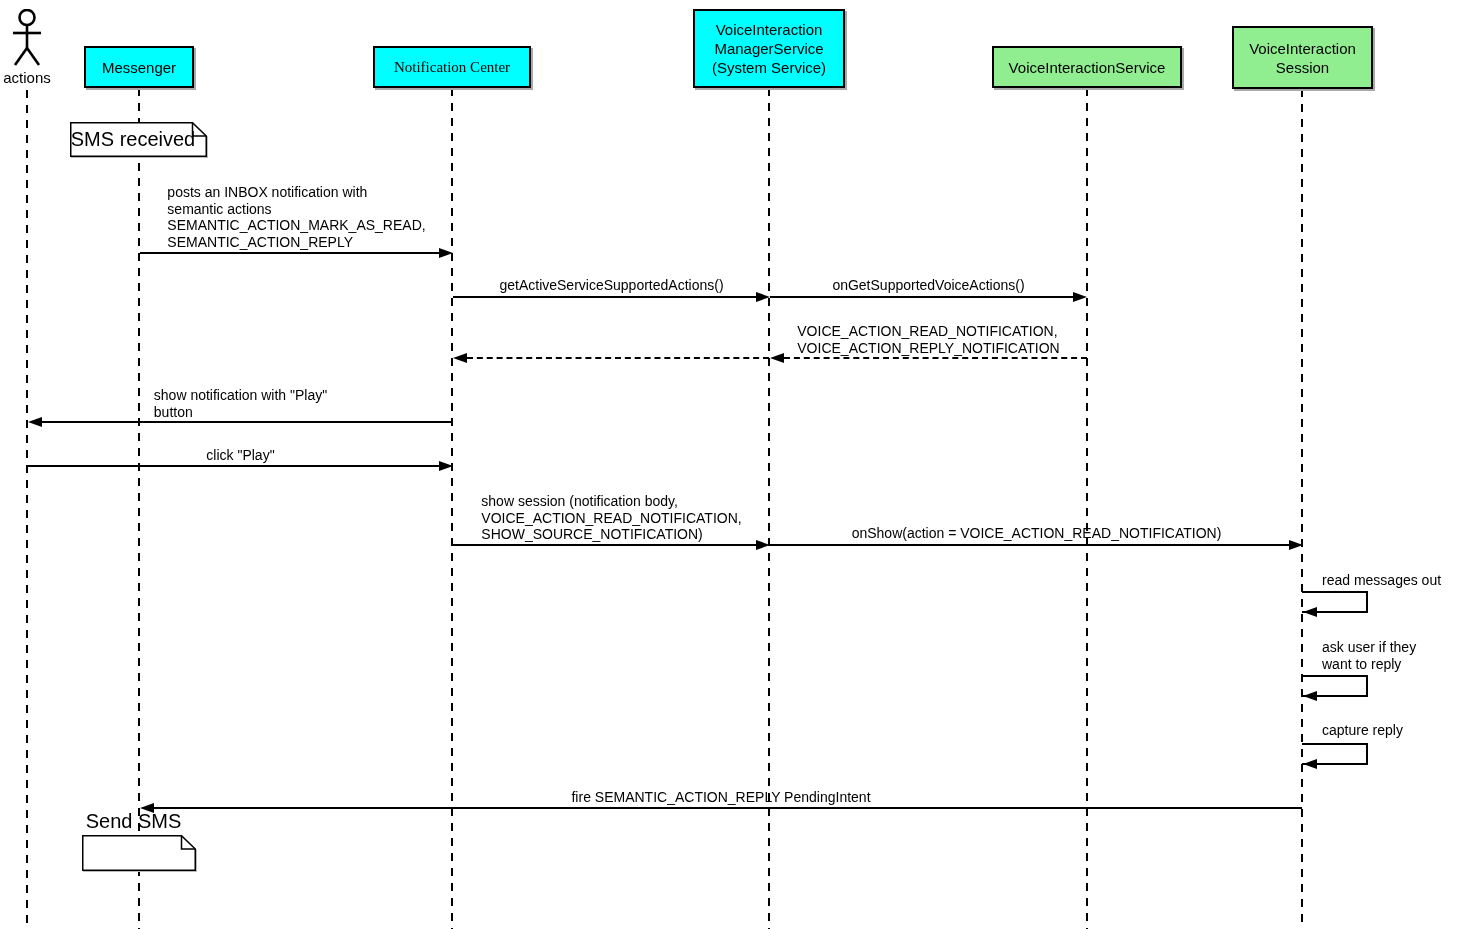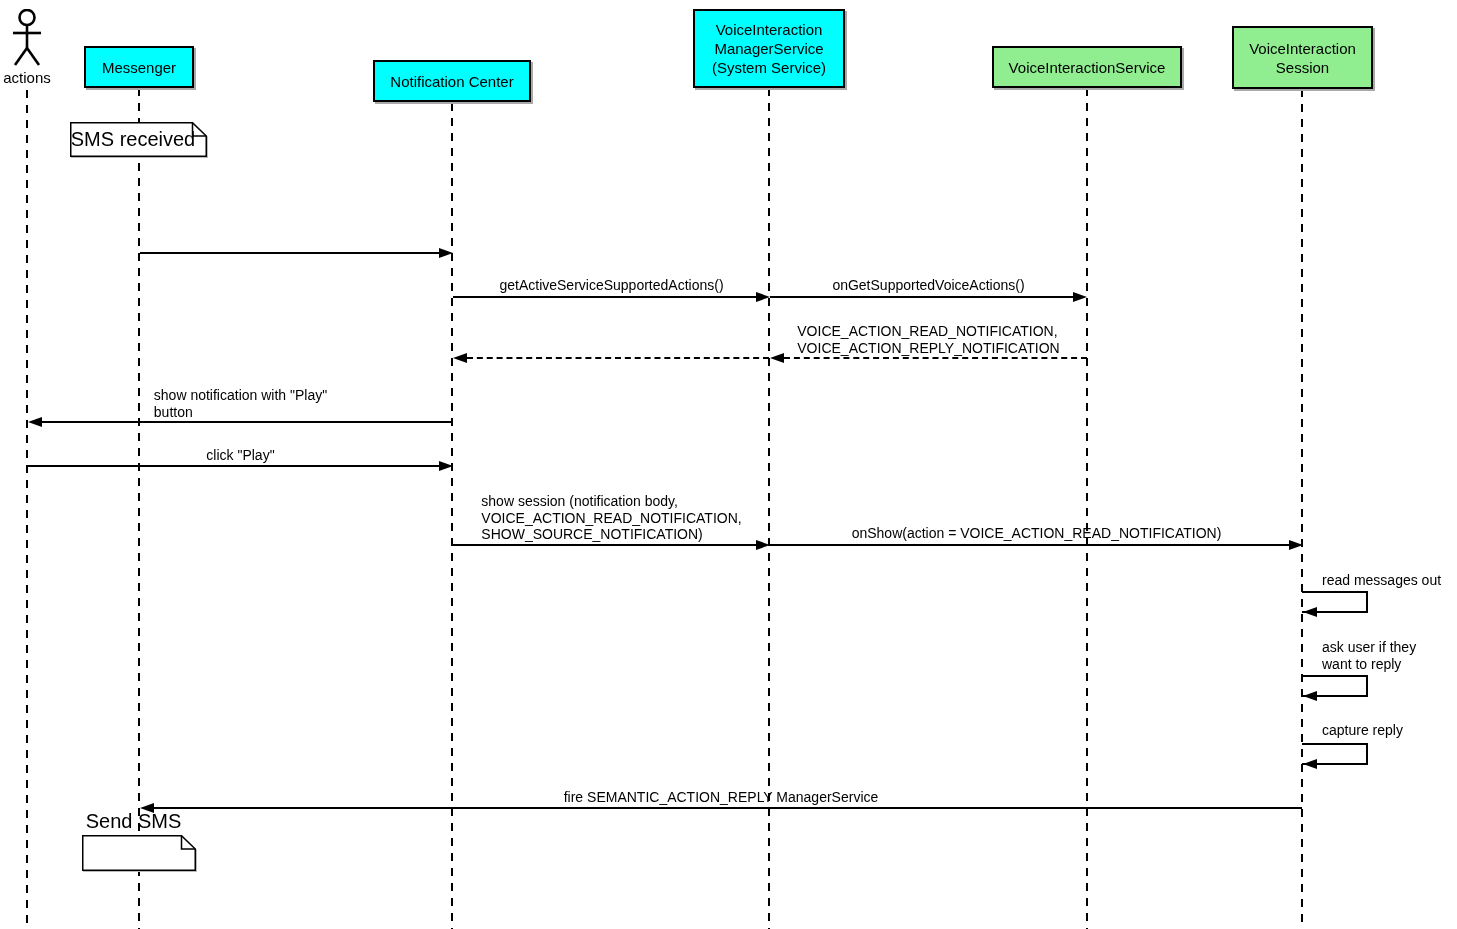--- a/index.html
+++ b/index.html
@@ -46,21 +46,21 @@
     <line x1="22" y1="16" x2="22" y2="39" stroke="#000" stroke-width="2.6"></line>
     <line x1="8" y1="24" x2="36" y2="24" stroke="#000" stroke-width="2.6"></line>
     <line x1="22" y1="39" x2="10" y2="56" stroke="#000" stroke-width="2.6"></line>
     <line x1="22" y1="39" x2="34" y2="56" stroke="#000" stroke-width="2.6"></line>
   </svg>
   <div class="actor-label" style="left:0px;top:69px;width:54px;">actions</div>
 
   <div class="participant p-cyan" style="left:84px;top:46px;width:110px;height:42px;">
     <span>Messenger</span>
   </div>
-  <div class="participant p-cyan" style="left:373px;top:60px;width:158px;height:42px;">
+  <div class="participant p-cyan" style="left:373px;top:46px;width:158px;height:42px;font-family:Liberation Serif, serif;">
     <span>Notification Center</span>
   </div>
   <div class="participant p-cyan" style="left:693px;top:9px;width:152px;height:79px;">
     <span>VoiceInteraction
 ManagerService
 (System Service)</span>
   </div>
   <div class="participant p-green" style="left:992px;top:46px;width:190px;height:42px;">
     <span>VoiceInteractionService</span>
   </div>
@@ -68,20 +68,24 @@
     <span>VoiceInteraction
 Session</span>
   </div>
 
   <svg class="note" style="left:70px;top:122px;filter:drop-shadow(1.5px 1.5px 0 #bbb);" width="137" height="35" viewBox="0 0 137 35">
     <path d="M0.75,0.75 L122.5,0.75 L136.25,14 L136.25,34.25 L0.75,34.25 Z" fill="#fff" stroke="#000" stroke-width="1.5"></path>
     <path d="M122.5,0.75 L122.5,14 L136.25,14" fill="none" stroke="#000" stroke-width="1.5"></path>
   </svg>
   <div class="note-text" style="left:70px;top:122px;width:126px;height:35px;">SMS received</div>
 
+  <div class="mlabel ctr" style="left:140px;top:184px;width:313px;"><span class="blk">posts an INBOX notification with
+semantic actions
+SEMANTIC_ACTION_MARK_AS_READ,
+SEMANTIC_ACTION_REPLY</span></div>
   <div class="mline" style="left:140px;top:252px;width:300px;"></div>
   <div class="ah-r" style="left:439px;top:248px;"></div>
 
   <div class="mlabel ctr" style="left:453px;top:277px;width:317px;">getActiveServiceSupportedActions()</div>
   <div class="mline" style="left:453px;top:296px;width:304px;"></div>
   <div class="ah-r" style="left:756px;top:292px;"></div>
 
   <div class="mlabel ctr" style="left:770px;top:277px;width:317px;">onGetSupportedVoiceActions()</div>
   <div class="mline" style="left:770px;top:296px;width:304px;"></div>
   <div class="ah-r" style="left:1073px;top:292px;"></div>
@@ -119,21 +123,21 @@
 
   <div class="mlabel" style="left:1322px;top:639px;width:140px;">ask user if they
 want to reply</div>
   <div class="sloop" style="left:1302px;top:675px;width:66px;height:22px;"></div>
   <div class="ah-l" style="left:1303px;top:691px;"></div>
 
   <div class="mlabel" style="left:1322px;top:722px;width:140px;">capture reply</div>
   <div class="sloop" style="left:1302px;top:743px;width:66px;height:22px;"></div>
   <div class="ah-l" style="left:1303px;top:759px;"></div>
 
-  <div class="mlabel ctr" style="left:140px;top:789px;width:1162px;">fire SEMANTIC_ACTION_REPLY ManagerService</div>
+  <div class="mlabel ctr" style="left:140px;top:789px;width:1162px;">fire SEMANTIC_ACTION_REPLY PendingIntent</div>
   <div class="mline" style="left:154px;top:807px;width:1148px;"></div>
   <div class="ah-l" style="left:140px;top:803px;"></div>
 
   <svg class="note" style="left:82px;top:835px;filter:drop-shadow(1.5px 1.5px 0 #bbb);" width="114" height="36" viewBox="0 0 114 36">
     <path d="M0.75,0.75 L99.5,0.75 L113.25,14 L113.25,35.25 L0.75,35.25 Z" fill="#fff" stroke="#000" stroke-width="1.5"></path>
     <path d="M99.5,0.75 L99.5,14 L113.25,14" fill="none" stroke="#000" stroke-width="1.5"></path>
   </svg>
   <div class="note-text" style="left:82px;top:803px;width:103px;height:36px;">Send SMS</div>
 
 </div>

